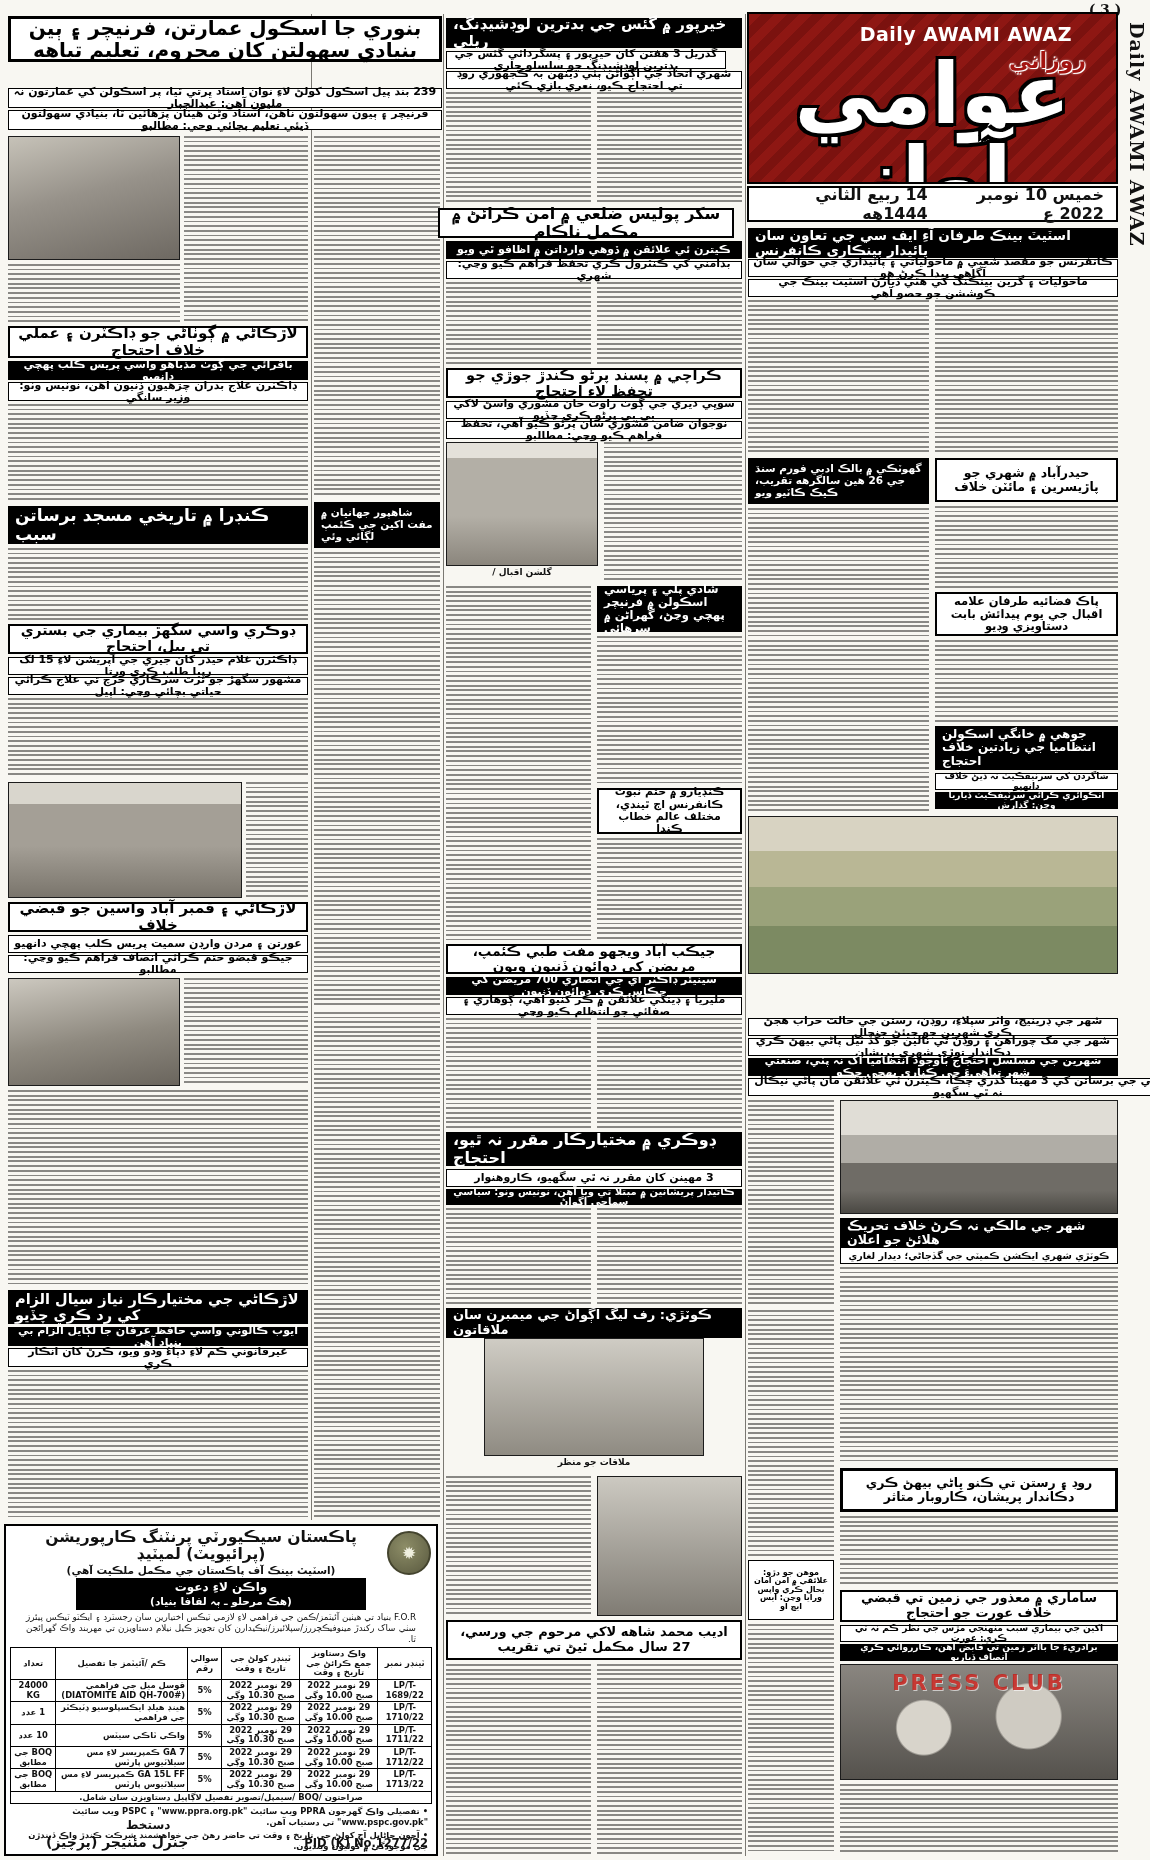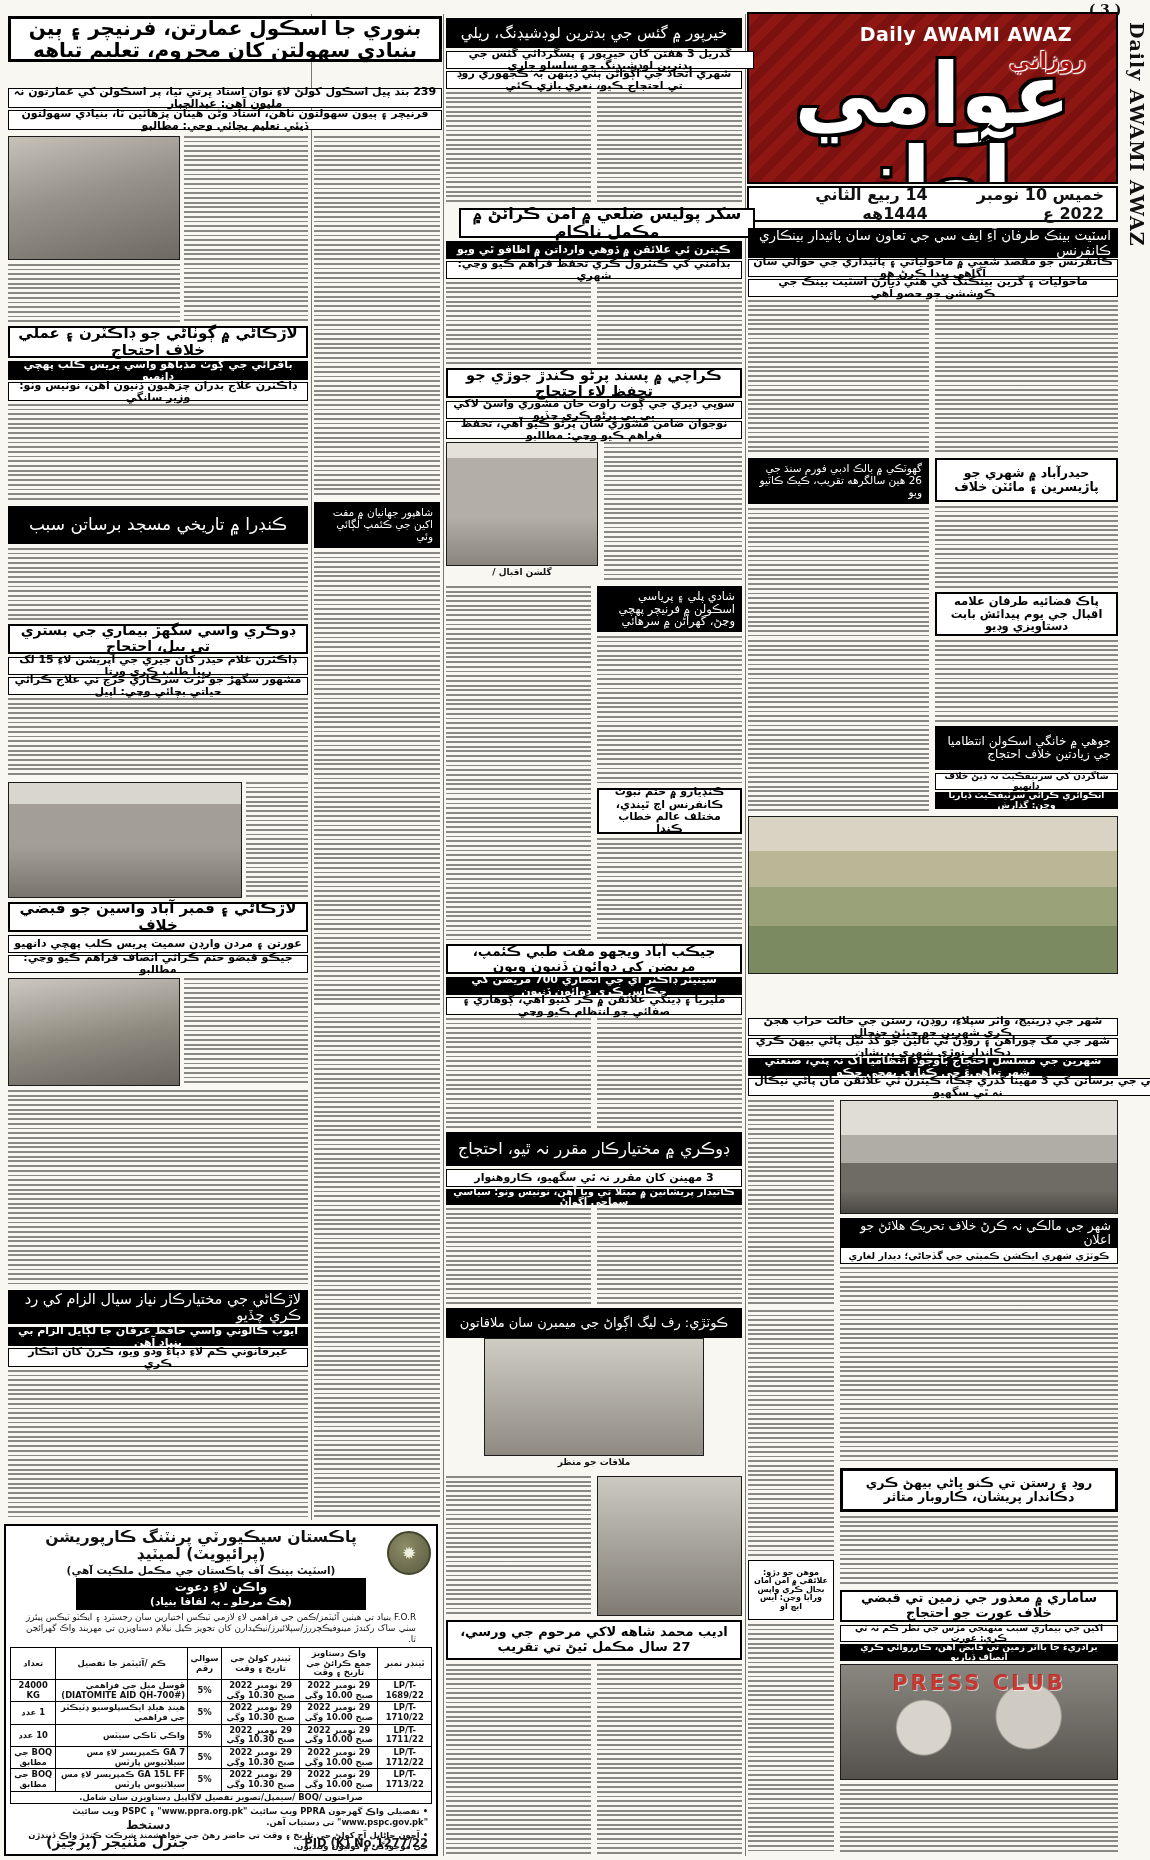--- a/index.html
+++ b/index.html
@@ -3,21 +3,21 @@
 <meta charset="utf-8">
 <style>
   html,body{margin:0;padding:0;background:#e8e6e0;}
   .page{position:relative;width:1150px;height:1860px;margin:0 auto;background:#f8f7f2;
         font-family:"DejaVu Sans",sans-serif;color:#111;overflow:hidden;}
   
   .hb{position:absolute;box-sizing:border-box;display:flex;align-items:center;justify-content:center;
       text-align:center;font-weight:bold;direction:rtl;line-height:1.12;padding:1px 5px;
       background:#fff;border:2px solid #000;color:#000;}
   .hk{position:absolute;box-sizing:border-box;display:flex;align-items:center;justify-content:center;
-      text-align:right;font-weight:normal;direction:rtl;line-height:1.12;padding:13px 5px;
+      text-align:left;font-weight:bold;direction:rtl;line-height:1.12;padding:13px 5px;
       background:#000;color:#fff;border:2px solid #000;}
   .sb{position:absolute;box-sizing:border-box;display:flex;align-items:center;justify-content:center;
       text-align:center;font-weight:bold;direction:rtl;line-height:1.05;padding:0 4px;
       background:#fff;border:1.5px solid #000;color:#000;font-size:11px;}
   .sk{position:absolute;box-sizing:border-box;display:flex;align-items:center;justify-content:center;
       text-align:center;font-weight:bold;direction:rtl;line-height:1.05;padding:0 4px;
       background:#000;color:#fff;border:1.5px solid #000;font-size:11px;}
   
   .tx{position:absolute;box-sizing:border-box;opacity:.55;
       background:repeating-linear-gradient(to bottom,#2e2d2b 0 1.8px,transparent 1.8px 4.7px);}
@@ -210,26 +210,26 @@
     <div class="tbul">
       <span>•</span>
       <span>آڇون ڄاڻايل آڇ کولڻ جي تاريخ ۽ وقت تي حاضر رهڻ جي خواهشمند شرڪت ڪندڙ واڪ ڏيندڙن جي موجودگي ۾ کوليون وينديون.</span>
     </div>
     <div class="tsig1">دستخط</div>
     <div class="tsig2">جنرل مئنيجر (پرچيز)</div>
     <div class="tpid">PID (K) No.1277/22</div>
   </div>
 
   <div class="hk" style="left:446px;top:18px;width:296px;height:30px;font-size:15px;">خيرپور ۾ گئس جي بدترين لوڊشيڊنگ، ريلي</div>
-  <div class="sb" style="left:446px;top:51px;width:308px;height:18px;">گذريل 3 هفتن کان خيرپور ۽ پسگردائي گئس جي بدترين لوڊشيڊنگ جو سلسلو جاري</div>
+  <div class="sb" style="left:446px;top:51px;width:280px;height:18px;">گذريل 3 هفتن کان خيرپور ۽ پسگردائي گئس جي بدترين لوڊشيڊنگ جو سلسلو جاري</div>
   <div class="sb" style="left:446px;top:71px;width:296px;height:18px;">شهري اتحاد جي اڳواڻن ٻئي ڏينهن بہ ڪجهوري روڊ تي احتجاج ڪيو، نعري بازي ڪئي</div>
   <div class="tx" style="left:446px;top:92px;width:145px;height:112px;"></div>
   <div class="tx" style="left:597px;top:92px;width:145px;height:112px;"></div>
 
-  <div class="hb" style="left:459px;top:208px;width:296px;height:30px;font-size:16px;">سکر پوليس ضلعي ۾ امن ڪرائڻ ۾ مڪمل ناڪام</div>
+  <div class="hb" style="left:438px;top:208px;width:296px;height:30px;font-size:16px;">سکر پوليس ضلعي ۾ امن ڪرائڻ ۾ مڪمل ناڪام</div>
   <div class="sk" style="left:446px;top:241px;width:296px;height:18px;">ڪيترن ئي علائقن ۾ ڏوهي وارداتن ۾ اظافو ٿي ويو</div>
   <div class="sb" style="left:446px;top:261px;width:296px;height:18px;">بدامني کي ڪنٽرول ڪري تحفظ فراهم ڪيو وڃي: شهري</div>
   <div class="tx" style="left:446px;top:282px;width:145px;height:82px;"></div>
   <div class="tx" style="left:597px;top:282px;width:145px;height:82px;"></div>
 
   <div class="hb" style="left:446px;top:368px;width:296px;height:30px;font-size:14.5px;">ڪراچي ۾ پسند پرڻو ڪندڙ جوڙي جو تحفظ لاءِ احتجاج</div>
   <div class="sb" style="left:446px;top:401px;width:296px;height:18px;">سوڀي ديري جي ڳوٺ راوت خان مشوري واسڻ لاکي بي بي پرڻو ڪري چڏيو</div>
   <div class="sb" style="left:446px;top:421px;width:296px;height:18px;">نوجوان ضامن مشوري سان پرڻو ڪيو آهي، تحفظ فراهم ڪيو وڃي: مطالبو</div>
   <div class="photo" style="left:446px;top:442px;width:152px;height:124px;background:linear-gradient(180deg,#e4e1da 0 12%,#b3afa6 12% 60%,#8b867d);"></div>
   <div class="cap" style="left:446px;top:568px;width:152px;height:14px;">گلشن اقبال /</div>

